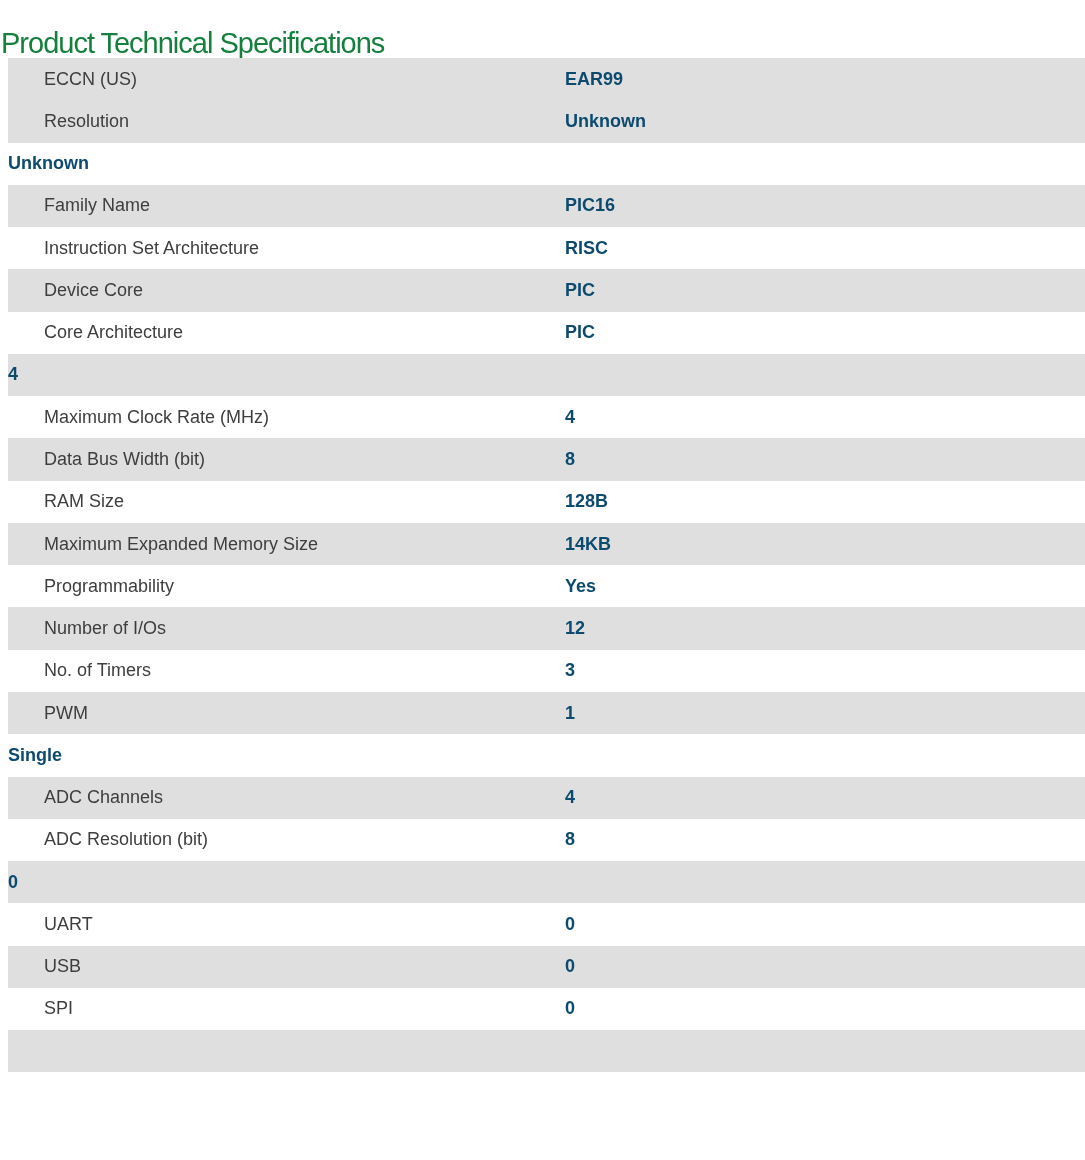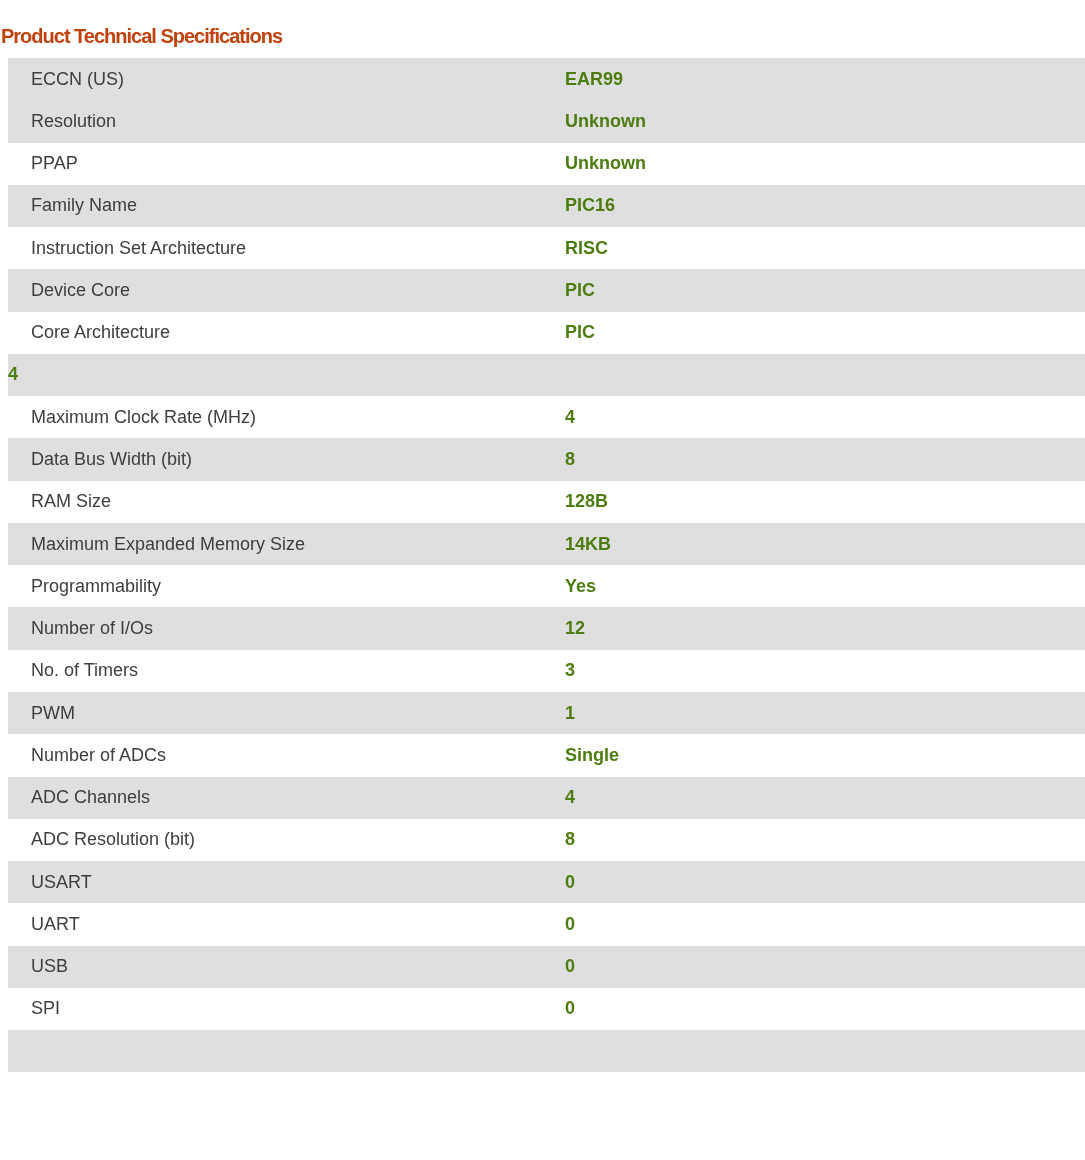--- a/index.html
+++ b/index.html
@@ -13,24 +13,24 @@
   }
   .page {
     width: 1085px;
     height: 1160px;
     position: relative;
   }
   .page-title {
     position: absolute;
     left: 1px;
     top: 1px;
-    font-size: 20px;
-    font-weight: 700;
+    font-size: 29px;
+    font-weight: 400;
     letter-spacing: -1px;
-    color: #c2410c;
+    color: #15803d;
     line-height: 36px;
     white-space: nowrap;
   }
   .spec-table {
     position: absolute;
     top: 58px;
     left: 8px;
     right: 0;
     width: 1077px;
   }
@@ -39,30 +39,30 @@
     align-items: center;
     height: 42.27px;
     background: #ffffff;
   }
   .spec-row.alt {
     background: #dfdfdf;
   }
   .spec-label {
     box-sizing: border-box;
     width: 557px;
-    padding-left: 23px;
+    padding-left: 36px;
     font-size: 18px;
     color: #3e3e3e;
     font-weight: 400;
     white-space: nowrap;
     overflow: hidden;
   }
   .spec-value {
     font-size: 18px;
-    color: #4d7c0f;
+    color: #0c4a6e;
     font-weight: 700;
     white-space: nowrap;
   }
   .next-row-partial {
     height: 42.27px;
     background: #dfdfdf;
   }
 </style>
 </head>
 <body>
@@ -73,21 +73,20 @@
   <div class="spec-table">
       <div class="spec-row alt">
         <span class="spec-label">ECCN (US)</span>
         <span class="spec-value">EAR99</span>
       </div>
       <div class="spec-row alt">
         <span class="spec-label">Resolution</span>
         <span class="spec-value">Unknown</span>
       </div>
       <div class="spec-row">
-        <span class="spec-label">PPAP</span>
         <span class="spec-value">Unknown</span>
       </div>
       <div class="spec-row alt">
         <span class="spec-label">Family Name</span>
         <span class="spec-value">PIC16</span>
       </div>
       <div class="spec-row">
         <span class="spec-label">Instruction Set Architecture</span>
         <span class="spec-value">RISC</span>
       </div>
@@ -128,33 +127,31 @@
       </div>
       <div class="spec-row">
         <span class="spec-label">No. of Timers</span>
         <span class="spec-value">3</span>
       </div>
       <div class="spec-row alt">
         <span class="spec-label">PWM</span>
         <span class="spec-value">1</span>
       </div>
       <div class="spec-row">
-        <span class="spec-label">Number of ADCs</span>
         <span class="spec-value">Single</span>
       </div>
       <div class="spec-row alt">
         <span class="spec-label">ADC Channels</span>
         <span class="spec-value">4</span>
       </div>
       <div class="spec-row">
         <span class="spec-label">ADC Resolution (bit)</span>
         <span class="spec-value">8</span>
       </div>
       <div class="spec-row alt">
-        <span class="spec-label">USART</span>
         <span class="spec-value">0</span>
       </div>
       <div class="spec-row">
         <span class="spec-label">UART</span>
         <span class="spec-value">0</span>
       </div>
       <div class="spec-row alt">
         <span class="spec-label">USB</span>
         <span class="spec-value">0</span>
       </div>

